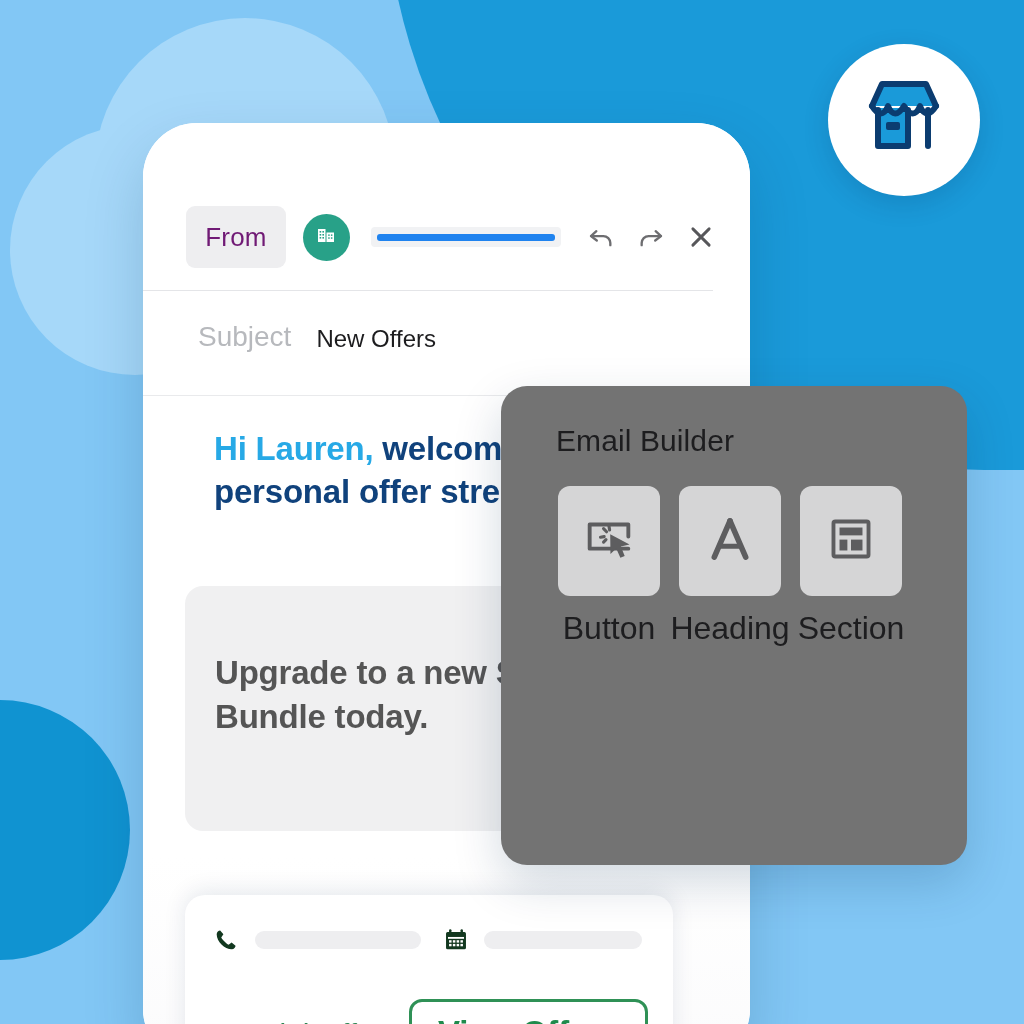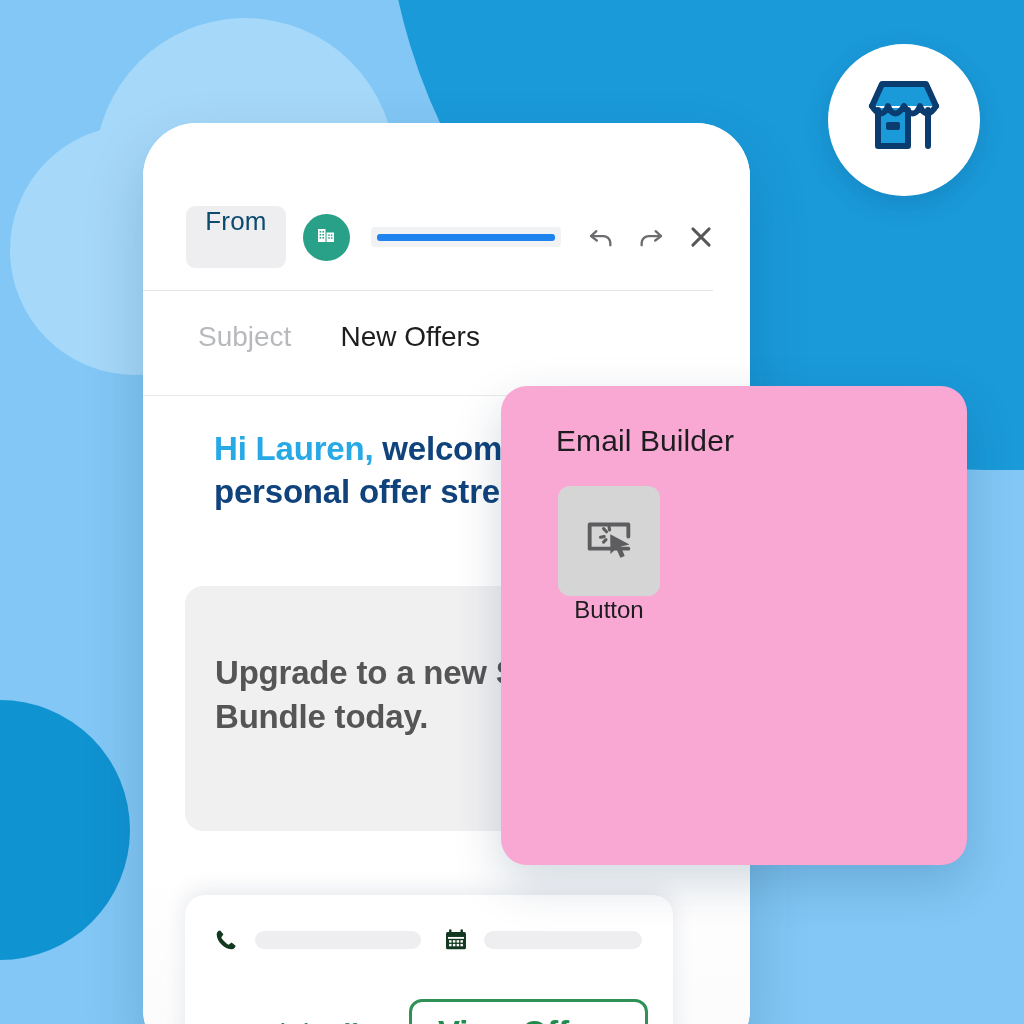--- a/index.html
+++ b/index.html
@@ -94,23 +94,24 @@
     height: 64px;
     display: flex;
     align-items: center;
   }
   .from-chip {
     width: 104px;
     height: 62px;
     border-radius: 9px;
     background: #eeeef0;
     display: flex;
+    align-items: center;
     justify-content: center;
     font-size: 26px;
-    color: #0c4a6e;
+    color: #701a75;
     letter-spacing: 0.2px;
   }
   .from-avatar {
     margin-left: 17px;
     width: 47px;
     height: 47px;
     border-radius: 50%;
     background: #28a188;
     display: flex;
     align-items: center;
@@ -159,28 +160,28 @@
     background: #e9eaec;
   }
 
   
   .subject-row {
     position: absolute;
     left: 55px;
     top: 198px;
     display: flex;
     align-items: flex-end;
-    gap: 49px;
+    gap: 25px;
   }
   .subject-label {
     font-size: 28px;
     color: #b7b9bd;
   }
   .subject-value {
-    font-size: 28px;
+    font-size: 24px;
     color: #1d1d1f;
   }
 
   
   .headline {
     position: absolute;
     left: 71px;
     top: 305px;
     width: 520px;
     font-size: 33px;
@@ -265,21 +266,21 @@
     line-height: 1.05;
   }
 
   
   .builder-panel {
     position: absolute;
     left: 501px;
     top: 386px;
     width: 466px;
     height: 479px;
-    background: #f9a8d4;
+    background: #737373;
     border-radius: 26px;
     box-shadow: 0 18px 48px rgba(0,45,85,0.18);
   }
   .builder-title {
     position: absolute;
     left: 55px;
     top: 38px;
     font-size: 30px;
     color: #1d1d1f;
     letter-spacing: 0.1px;
@@ -304,21 +305,22 @@
   .builder-tile {
     width: 102px;
     height: 110px;
     border-radius: 12px;
     background: #d5d5d6;
     display: flex;
     align-items: center;
     justify-content: center;
   }
   .builder-label {
-    font-size: 24px;
+    margin-top: 14px;
+    font-size: 32px;
     color: #1d1d1f;
     white-space: nowrap;
   }
 </style>
 </head>
 <body>
 
 <div id="stage">
 
   <div class="bg-cloud c1"></div>
@@ -452,21 +454,46 @@
             <svg width="58" height="58" viewBox="0 0 48 48" fill="none">
               <path d="M8 12 H40 V22 M40 32 H8 V12" stroke="#5d5d5f" stroke-width="3.2" stroke-linecap="round" stroke-linejoin="round" fill="none"></path>
               <path d="M22 18 L19.5 15.5 M24.5 16.5 L24 13.5 M20 22 L17 22.5 M21.5 24.5 L19.5 26.5" stroke="#5d5d5f" stroke-width="2.6" stroke-linecap="round"></path>
               <path d="M25 20 L41 28.5 L33.8 30.2 L37 38 L33.4 39.5 L30 31.8 L25.2 36.5 Z" fill="#5d5d5f"></path>
             </svg>
           </span>
         </div>
         <div class="builder-label">Button</div>
       </div>
 
-
-
-
-
+      <div class="builder-cell">
+        <div class="builder-tile">
+          <span>
+            <svg width="58" height="58" viewBox="0 0 48 48" fill="none">
+              <path d="M24 9 L37 39" stroke="#5d5d5f" stroke-width="4.6" stroke-linecap="round"></path>
+              <path d="M24 9 L11 39" stroke="#5d5d5f" stroke-width="4.6" stroke-linecap="round"></path>
+              <path d="M16 30 H32" stroke="#5d5d5f" stroke-width="4.2" stroke-linecap="round"></path>
+            </svg>
+          </span>
+        </div>
+        <div class="builder-label">Heading</div>
+      </div>
+
+
+
+
+      <div class="builder-cell">
+        <div class="builder-tile">
+          <span>
+            <svg width="58" height="58" viewBox="0 0 48 48" fill="none">
+              <rect x="9.5" y="9.5" width="29" height="29" rx="1.5" stroke="#5d5d5f" stroke-width="3.2" fill="none"></rect>
+              <rect x="14.5" y="14.5" width="19" height="6.5" fill="#5d5d5f"></rect>
+              <rect x="14.5" y="24.5" width="6.5" height="9" fill="#5d5d5f"></rect>
+              <rect x="24" y="24.5" width="9.5" height="9" fill="#5d5d5f"></rect>
+            </svg>
+          </span>
+        </div>
+        <div class="builder-label">Section</div>
+      </div>
 
     </div>
   </div>
 
 </div>
 
 </body></html>

